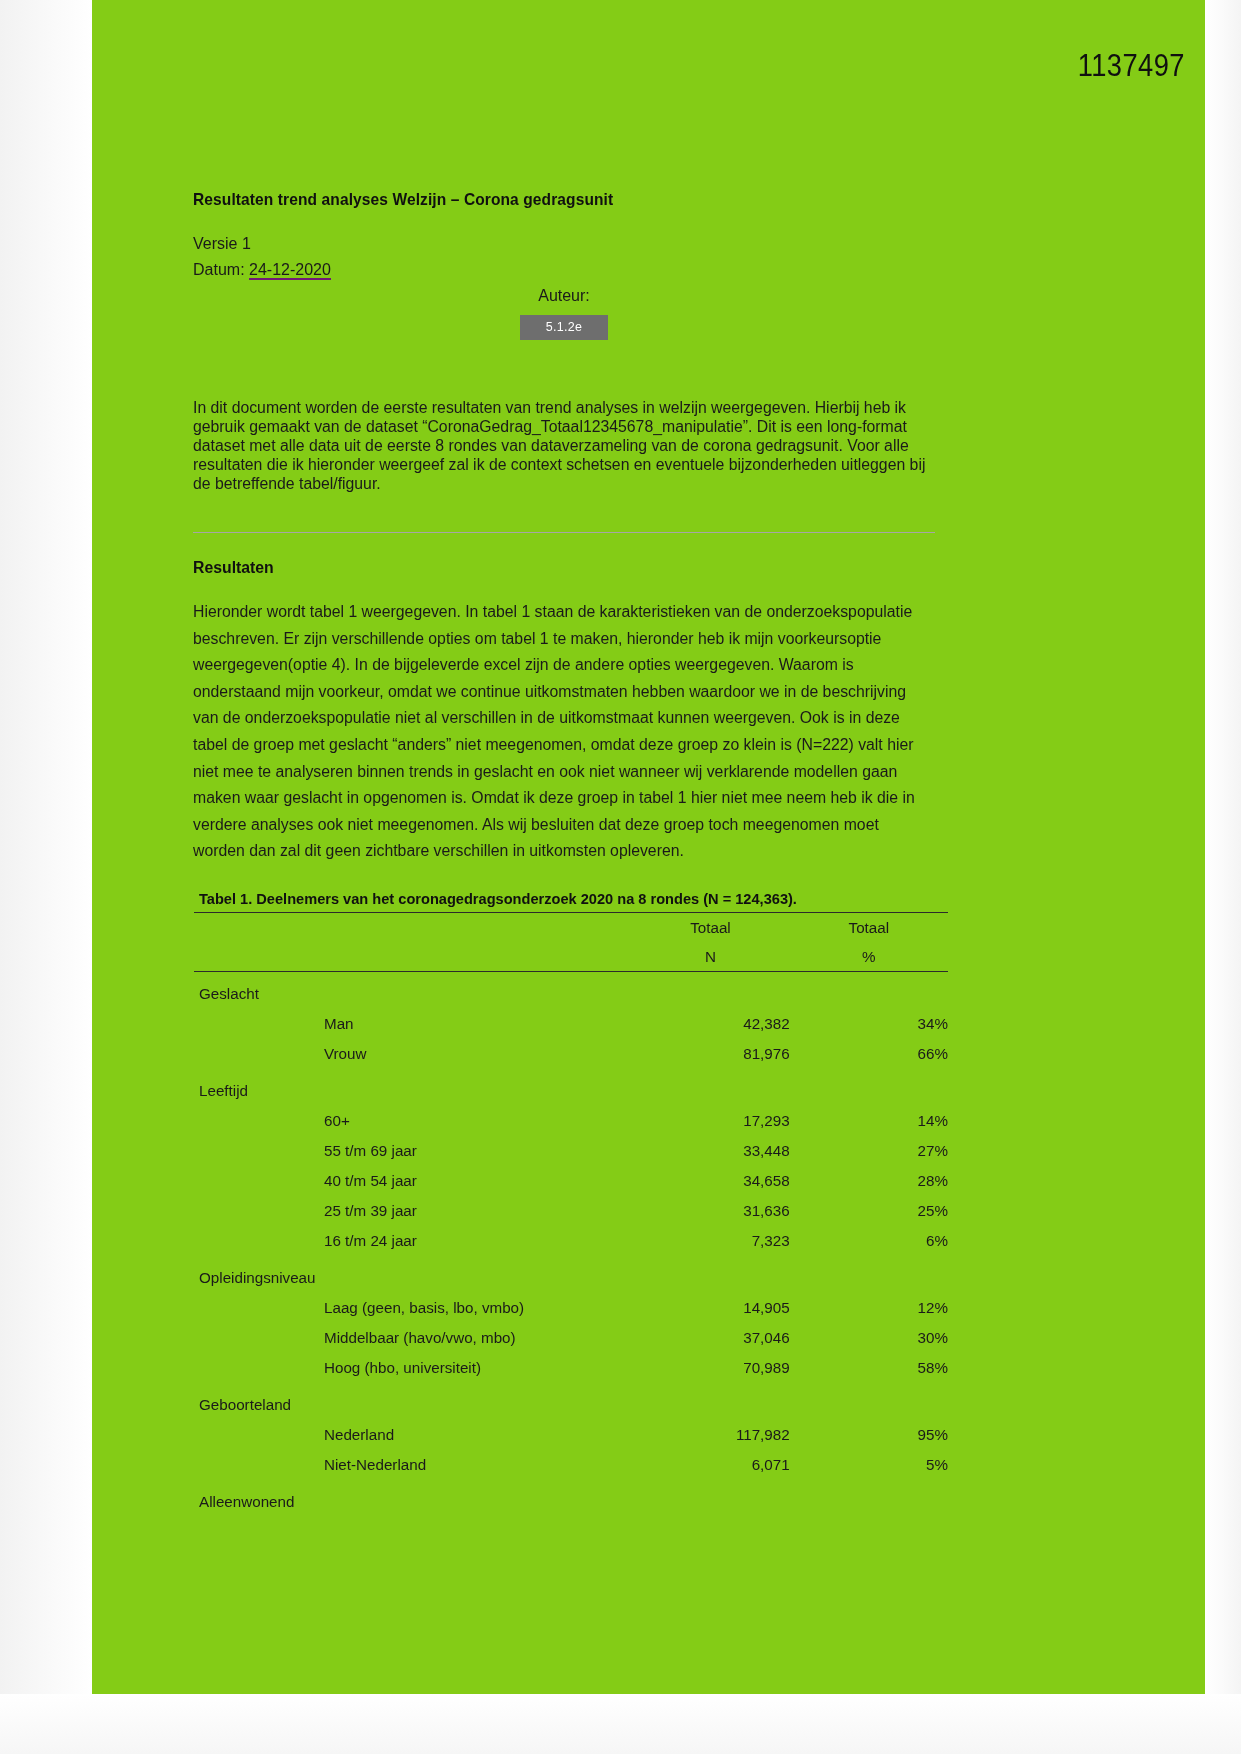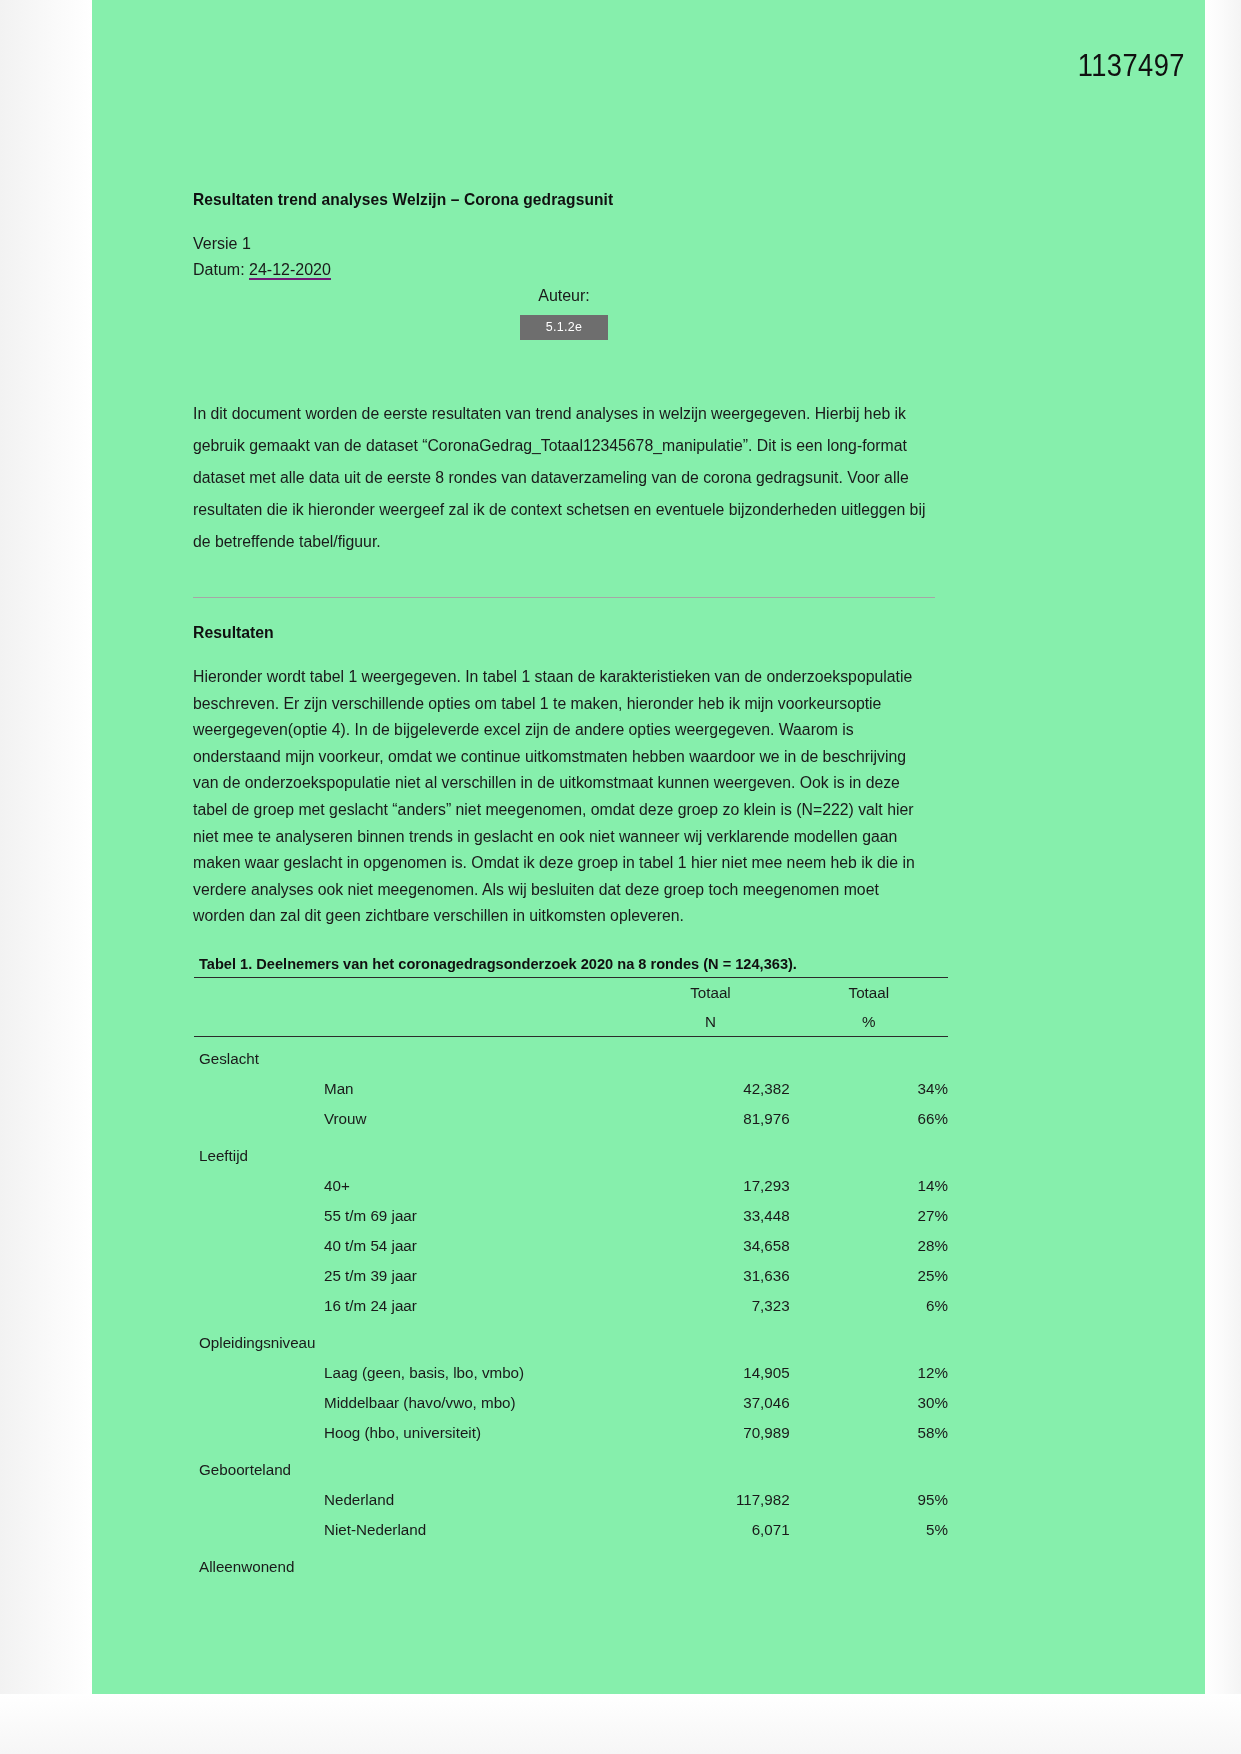--- a/index.html
+++ b/index.html
@@ -9,21 +9,21 @@
   }
   body {
     font-family: "Liberation Sans", "DejaVu Sans", sans-serif;
     color: #1a1a1a;
   }
   #page {
     position: relative;
     width: 1241px;
     height: 1754px;
     margin: 0 auto;
-    background: #86efac;
+    background: #84cc16;
     overflow: hidden;
   }
   
   .scan-edge-left {
     position: absolute;
     top: 0; left: 0;
     width: 92px; height: 1754px;
     background: linear-gradient(to right, #f2f2f2 0%, #f8f8f8 45%, #ffffff 100%);
     pointer-events: none;
   }
@@ -101,21 +101,21 @@
     font-size: 12.5px;
     line-height: 1;
     padding: 6px 26px 7px 26px;
     letter-spacing: 0.3px;
     white-space: nowrap;
   }
 
   .intro {
     margin: 58px 0 0 0;
     font-size: 15.8px;
-    line-height: 32px;
+    line-height: 19px;
     color: #1a1a1a;
     text-align: left;
   }
 
   .divider {
     margin: 39px 0 0 0;
     border: 0;
     border-top: 1px solid #a6a6a6;
     width: 100%;
   }
@@ -285,21 +285,21 @@
               <td class="item-name">Vrouw</td>
               <td class="num">81,976</td>
               <td class="pct">66%</td>
             </tr>
             <tr class="group-row">
               <td class="group-name">Leeftijd</td>
               <td class="num"></td>
               <td class="pct"></td>
             </tr>
             <tr class="item-row">
-              <td class="item-name">40+</td>
+              <td class="item-name">60+</td>
               <td class="num">17,293</td>
               <td class="pct">14%</td>
             </tr>
             <tr class="item-row">
               <td class="item-name">55 t/m 69 jaar</td>
               <td class="num">33,448</td>
               <td class="pct">27%</td>
             </tr>
             <tr class="item-row">
               <td class="item-name">40 t/m 54 jaar</td>

